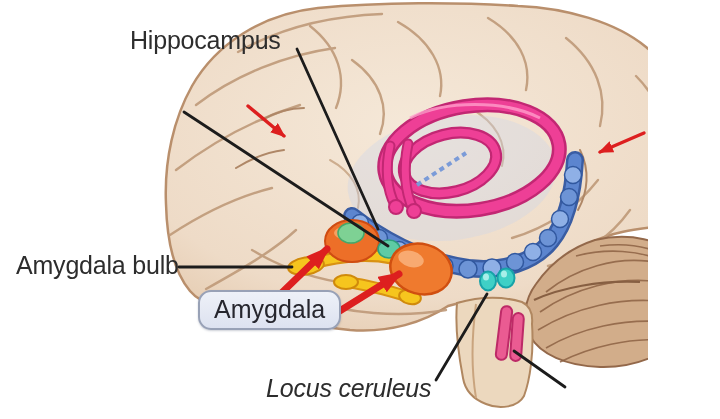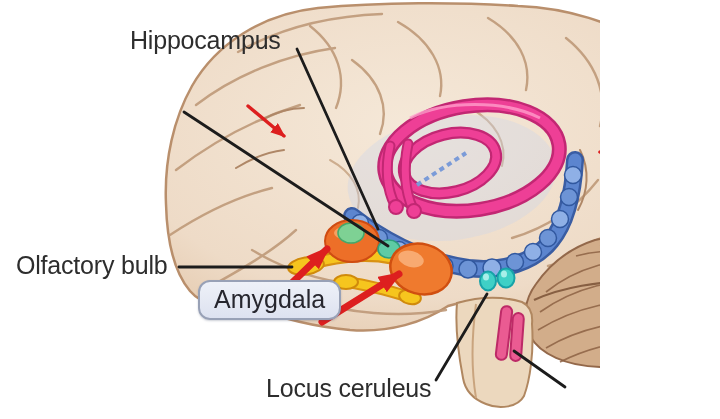--- a/index.html
+++ b/index.html
@@ -1,17 +1,17 @@
 <!DOCTYPE html>
 <html><head>
 <meta charset="utf-8">
 <style>
   html,body{margin:0;padding:0;}
   .stage{
-    position:relative;width:600px;height:419px;background:#ffffff;overflow:hidden;
+    position:relative;width:648px;height:419px;background:#ffffff;overflow:hidden;
     font-family:"Liberation Sans", sans-serif;
   }
   .stage svg{position:absolute;left:0;top:0;}
   .lbl{
     position:absolute;color:#2d2d2d;font-size:25px;line-height:29px;
     letter-spacing:-0.2px;white-space:nowrap;
   }
   .lbl-box{
     position:absolute;color:#26262e;font-size:25px;line-height:28px;
     background:linear-gradient(#eef1f8,#dde2f0);
@@ -195,25 +195,25 @@
   </svg>
 
   <div class="lbl" style="left:130px;top:26px;">
     <span>Hippocampus</span>
   </div>
 
   <div class="lbl" style="left:4px;top:92px;">
   </div>
 
   <div class="lbl" style="left:16px;top:251px;">
-    <span>Olfactory bulb</span>
-  </div>
-
-  <div class="lbl-box" style="left:198px;top:280px;border-radius:12px;">
+    <span>Amygdala bulb</span>
+  </div>
+
+  <div class="lbl-box" style="left:198px;top:290px;">
     <span>Amygdala</span>
   </div>
 
-  <div class="lbl" style="left:266px;top:374px;">
+  <div class="lbl" style="left:266px;top:374px;font-style:italic;">
     <span>Locus ceruleus</span>
   </div>
 
 
 </div>
 
 </body></html>

